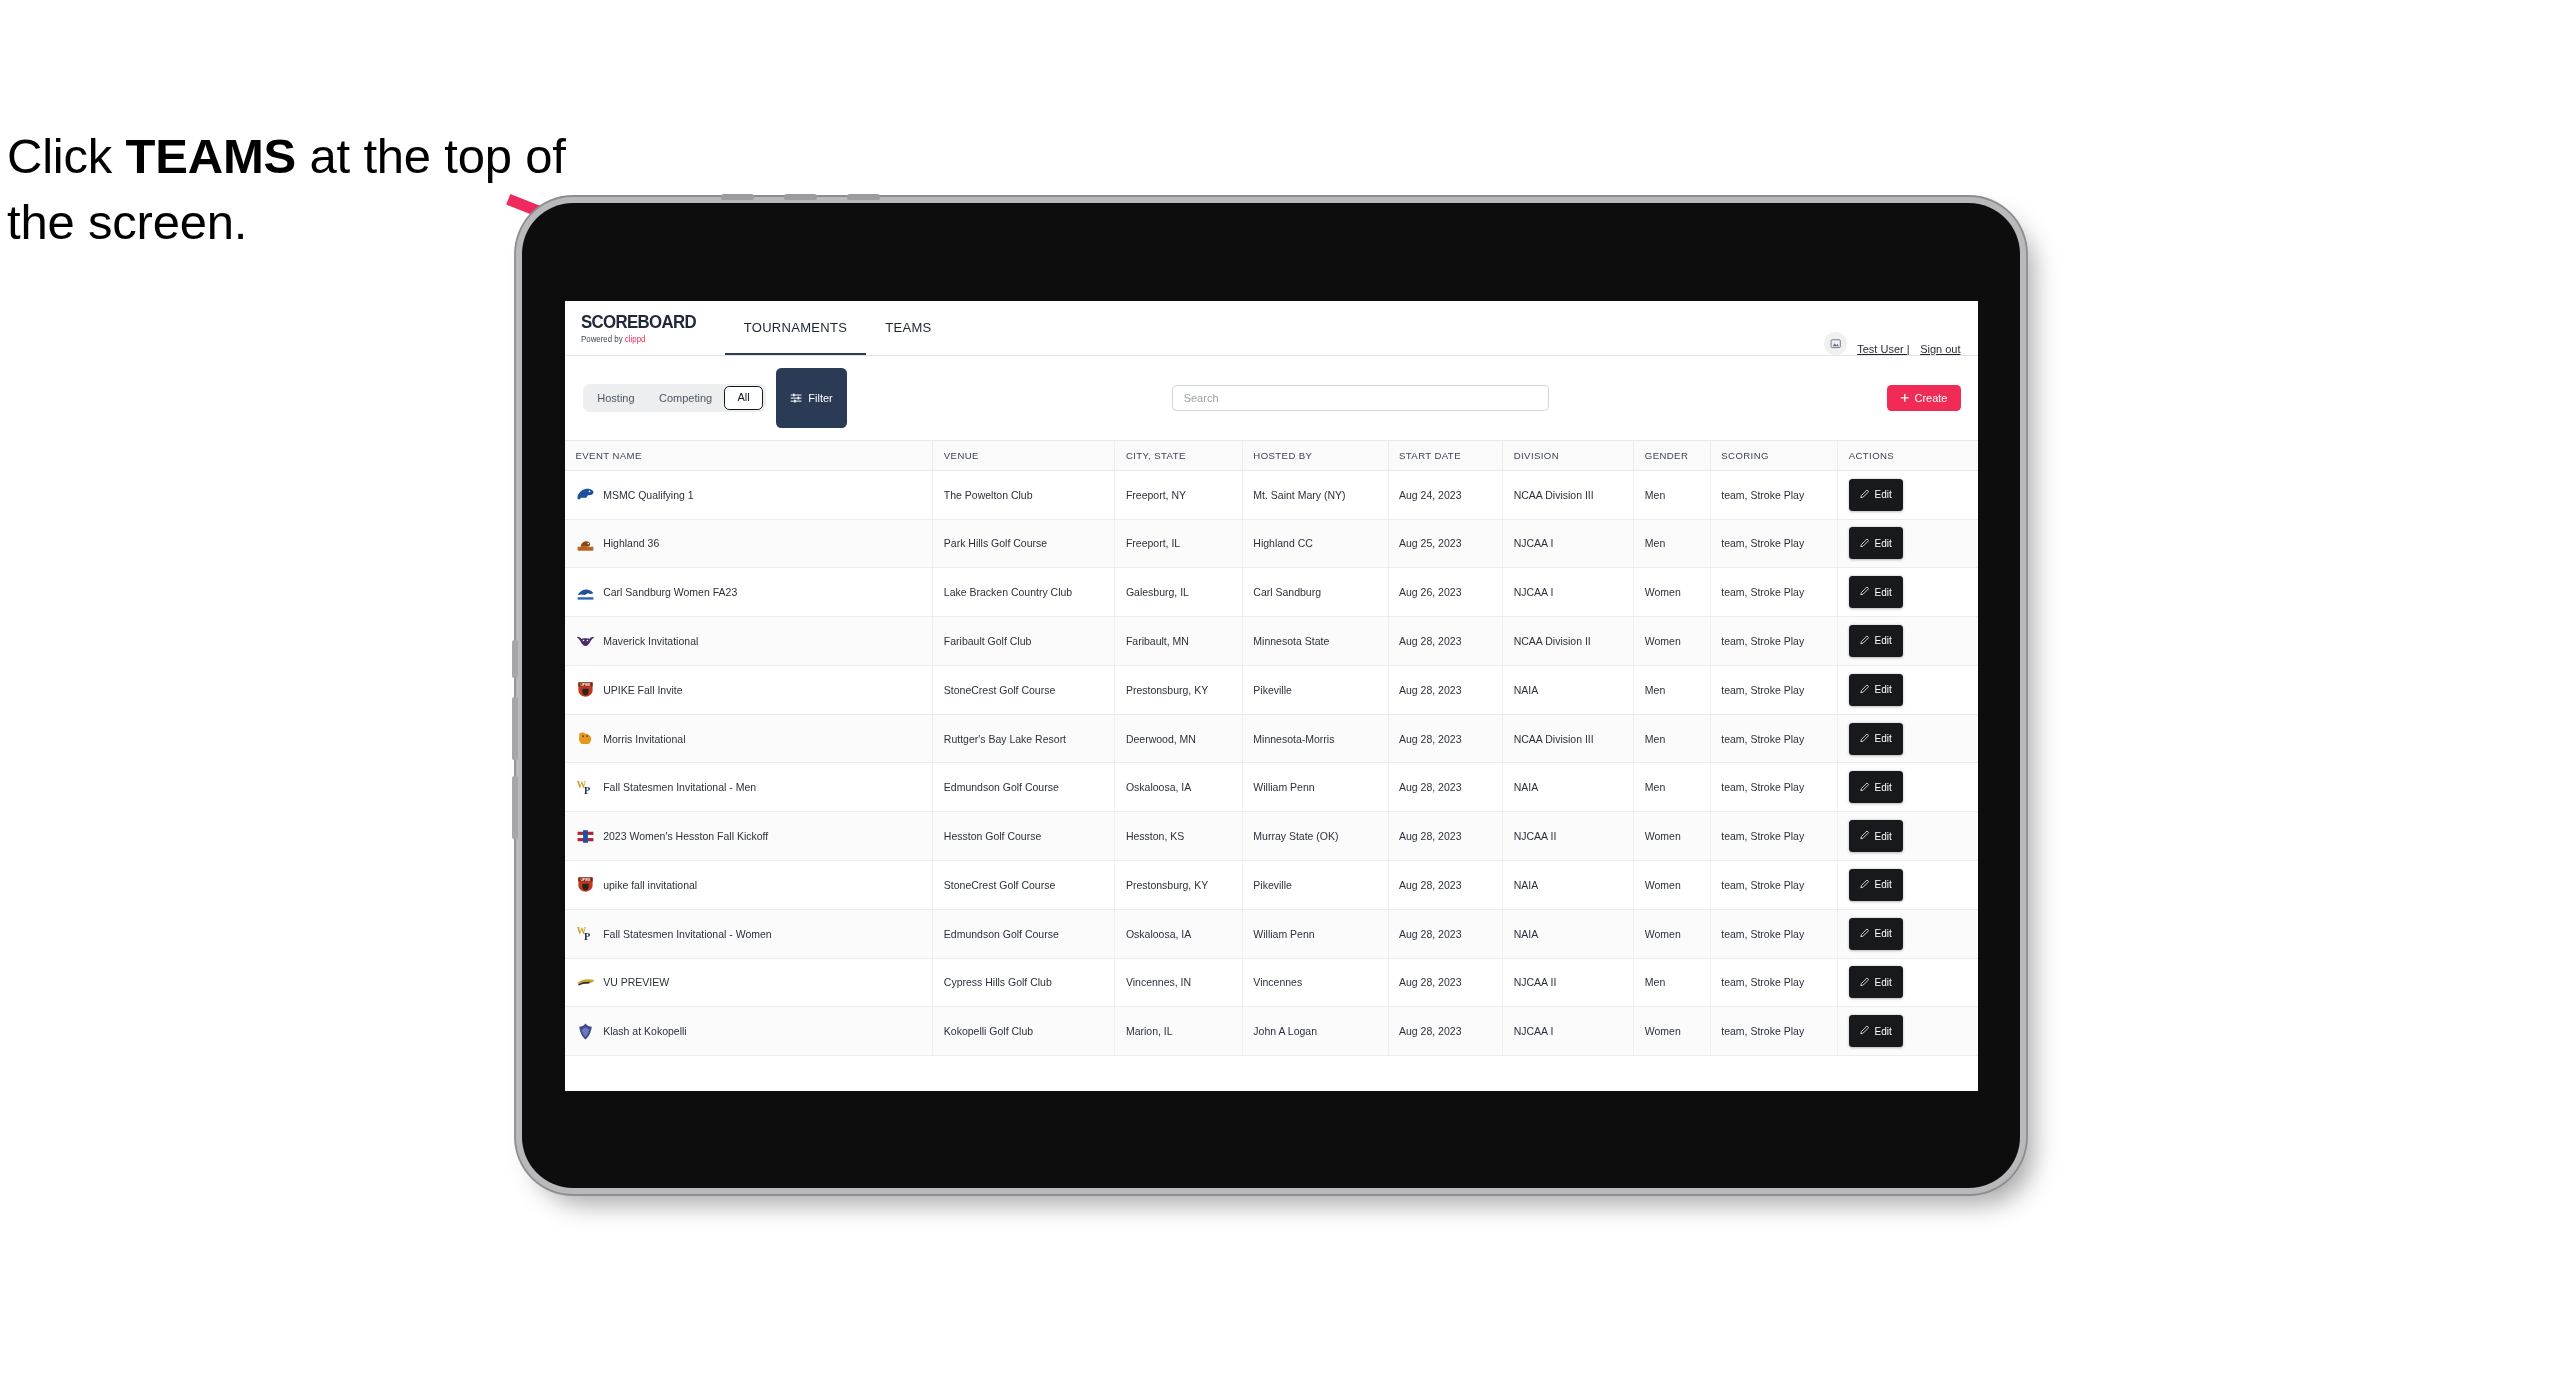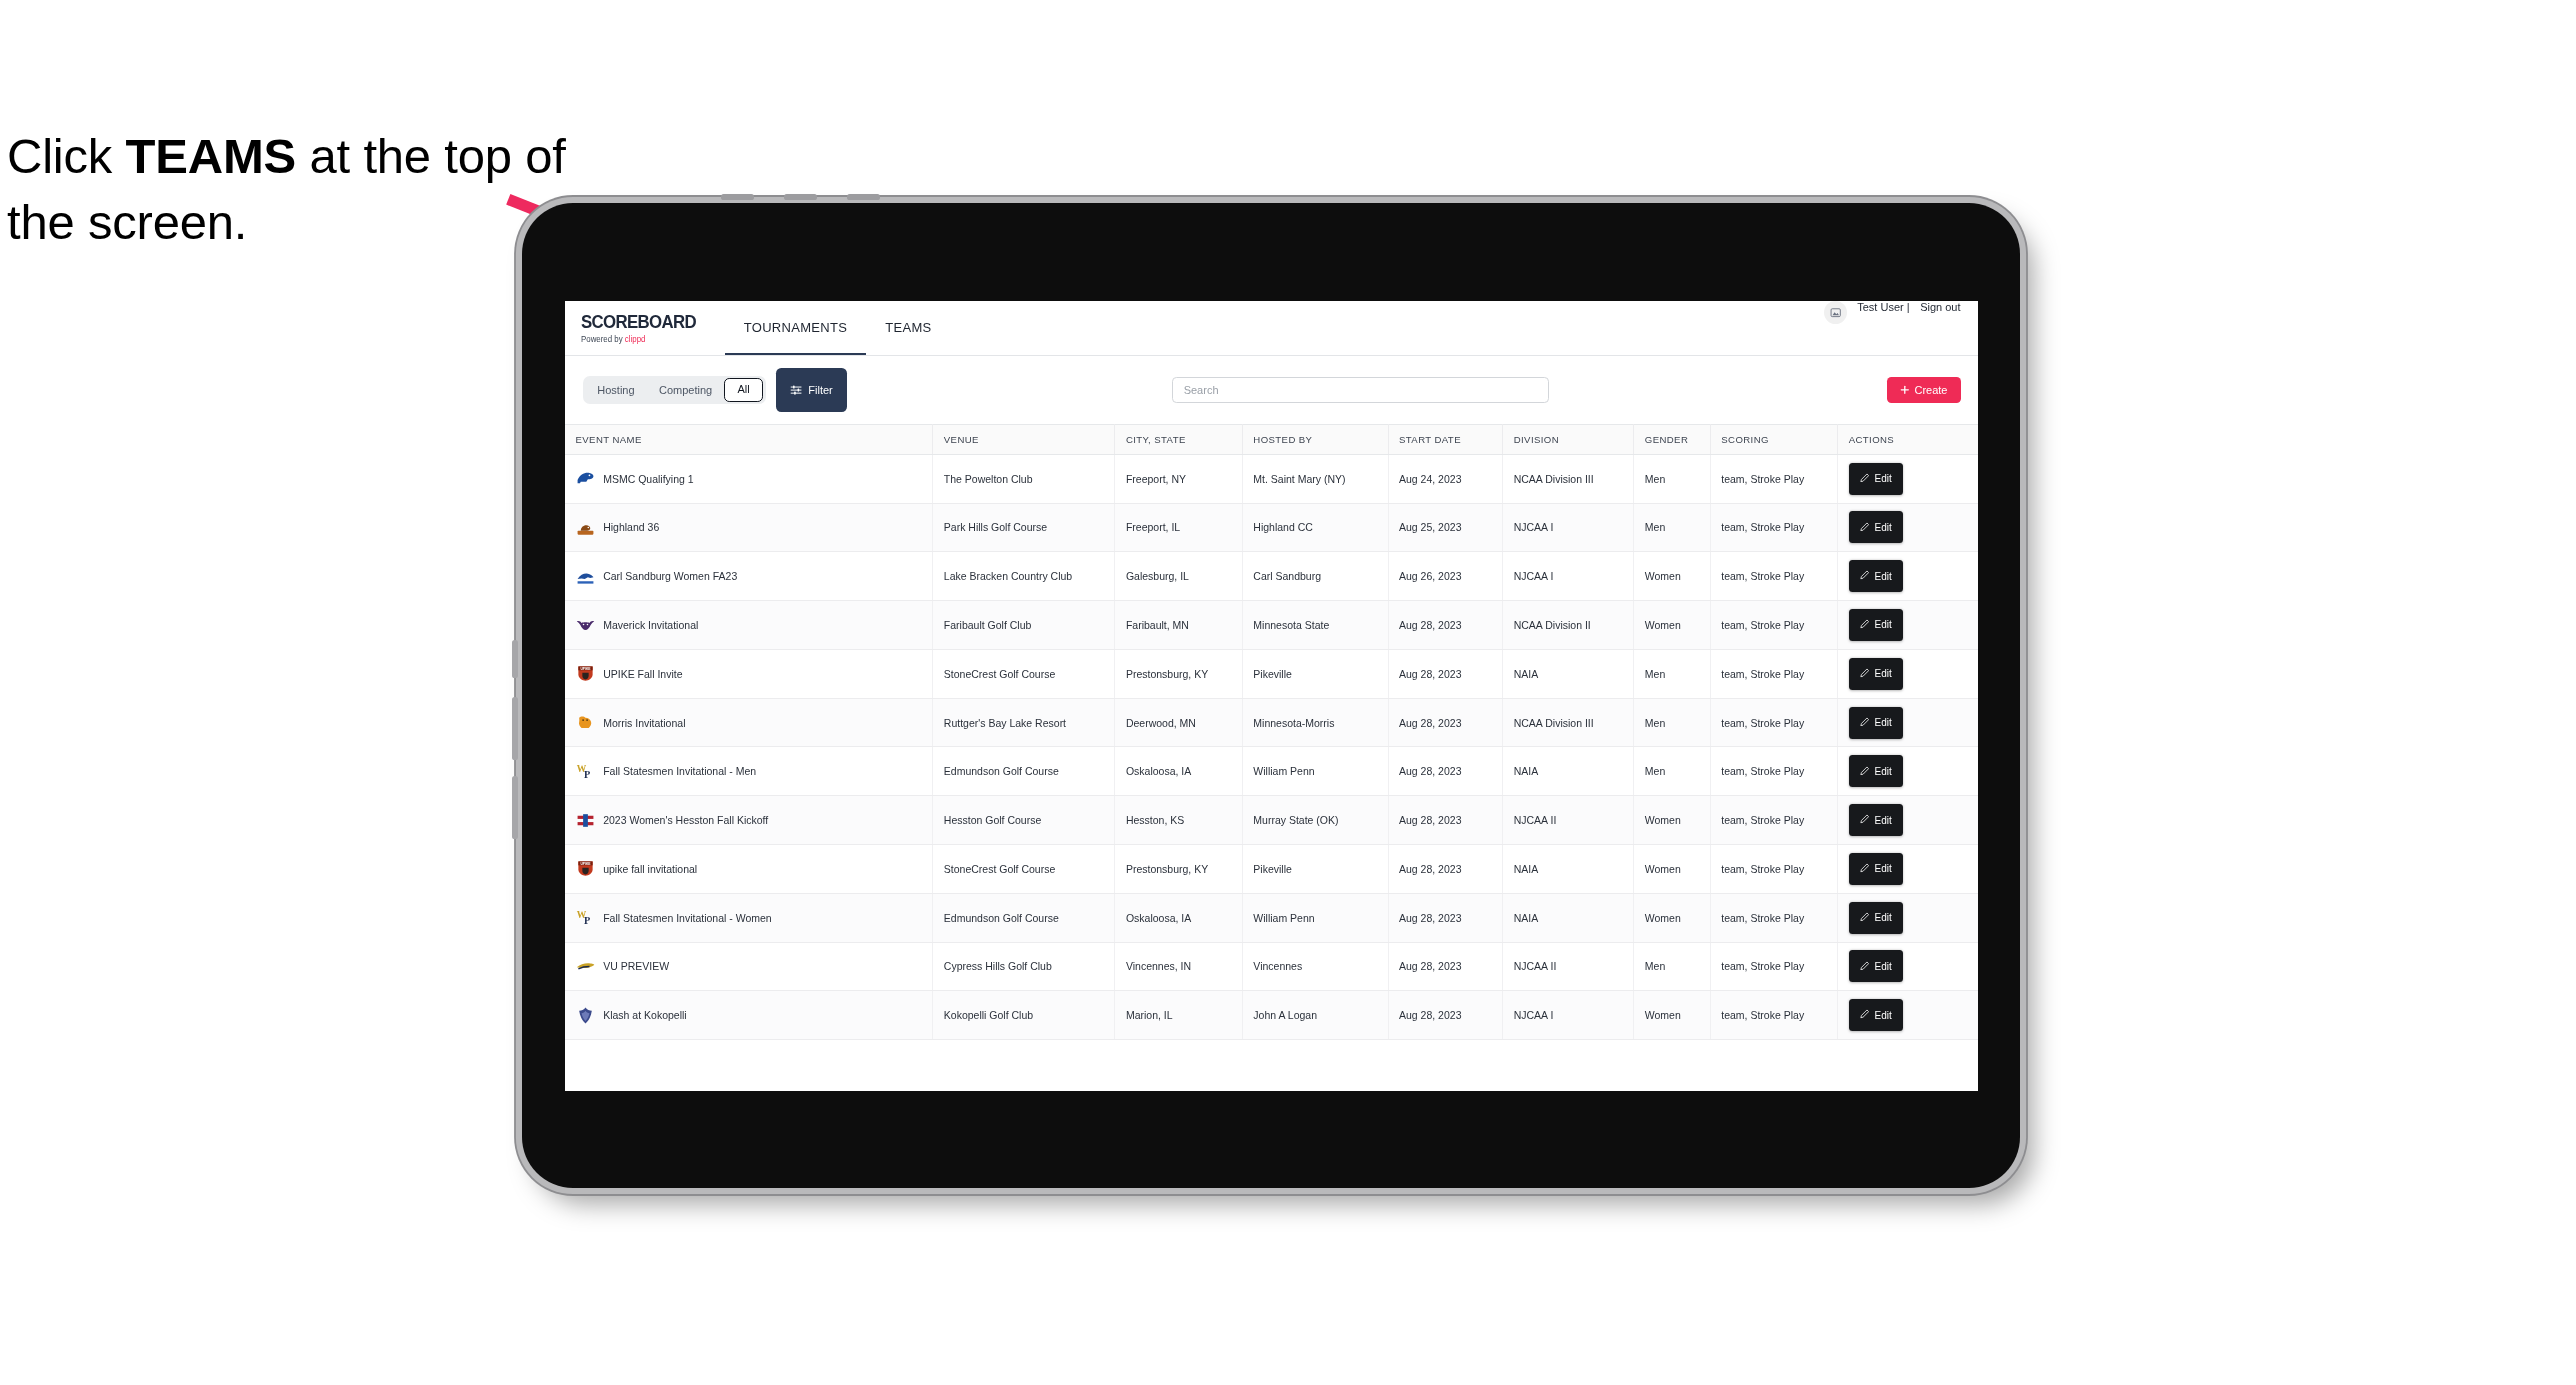--- a/index.html
+++ b/index.html
@@ -133,25 +133,26 @@
     height: 100%;
     box-sizing: border-box;
   }
   .navtab.active {
     border-bottom-color: #2b3a55;
     font-weight: normal;
   }
   #nav-spacer { flex: 1; }
   #user-area {
     display: flex;
-    align-items: flex-start;
+    align-items: flex-end;
     gap: 10.5px;
     padding-right: 17.5px;
     font-size: 11px;
     color: #1f2530;
+    text-decoration: underline;
   }
   #avatar {
     width: 23px;
     height: 23px;
     border-radius: 50%;
     background: #f0f0f0;
     display: flex;
     align-items: center;
     justify-content: center;
   }
@@ -199,21 +200,21 @@
   #filter-btn {
     margin-left: 10.5px;
     height: 28px;
     display: flex;
     align-items: center;
     gap: 6.1px;
     background: #2b3a55;
     color: #ffffff;
     font-size: 11px;
     border-radius: 5.2px;
-    padding: 8px 14px;
+    padding: 16px 14px;
     cursor: pointer;
     white-space: nowrap;
   }
   #search-wrap { flex: 1; display: flex; justify-content: center; }
   #search-input {
     width: 377px;
     height: 26px;
     border: 0.9px solid #d3d6da;
     border-radius: 4.4px;
     padding: 0 10.5px;

